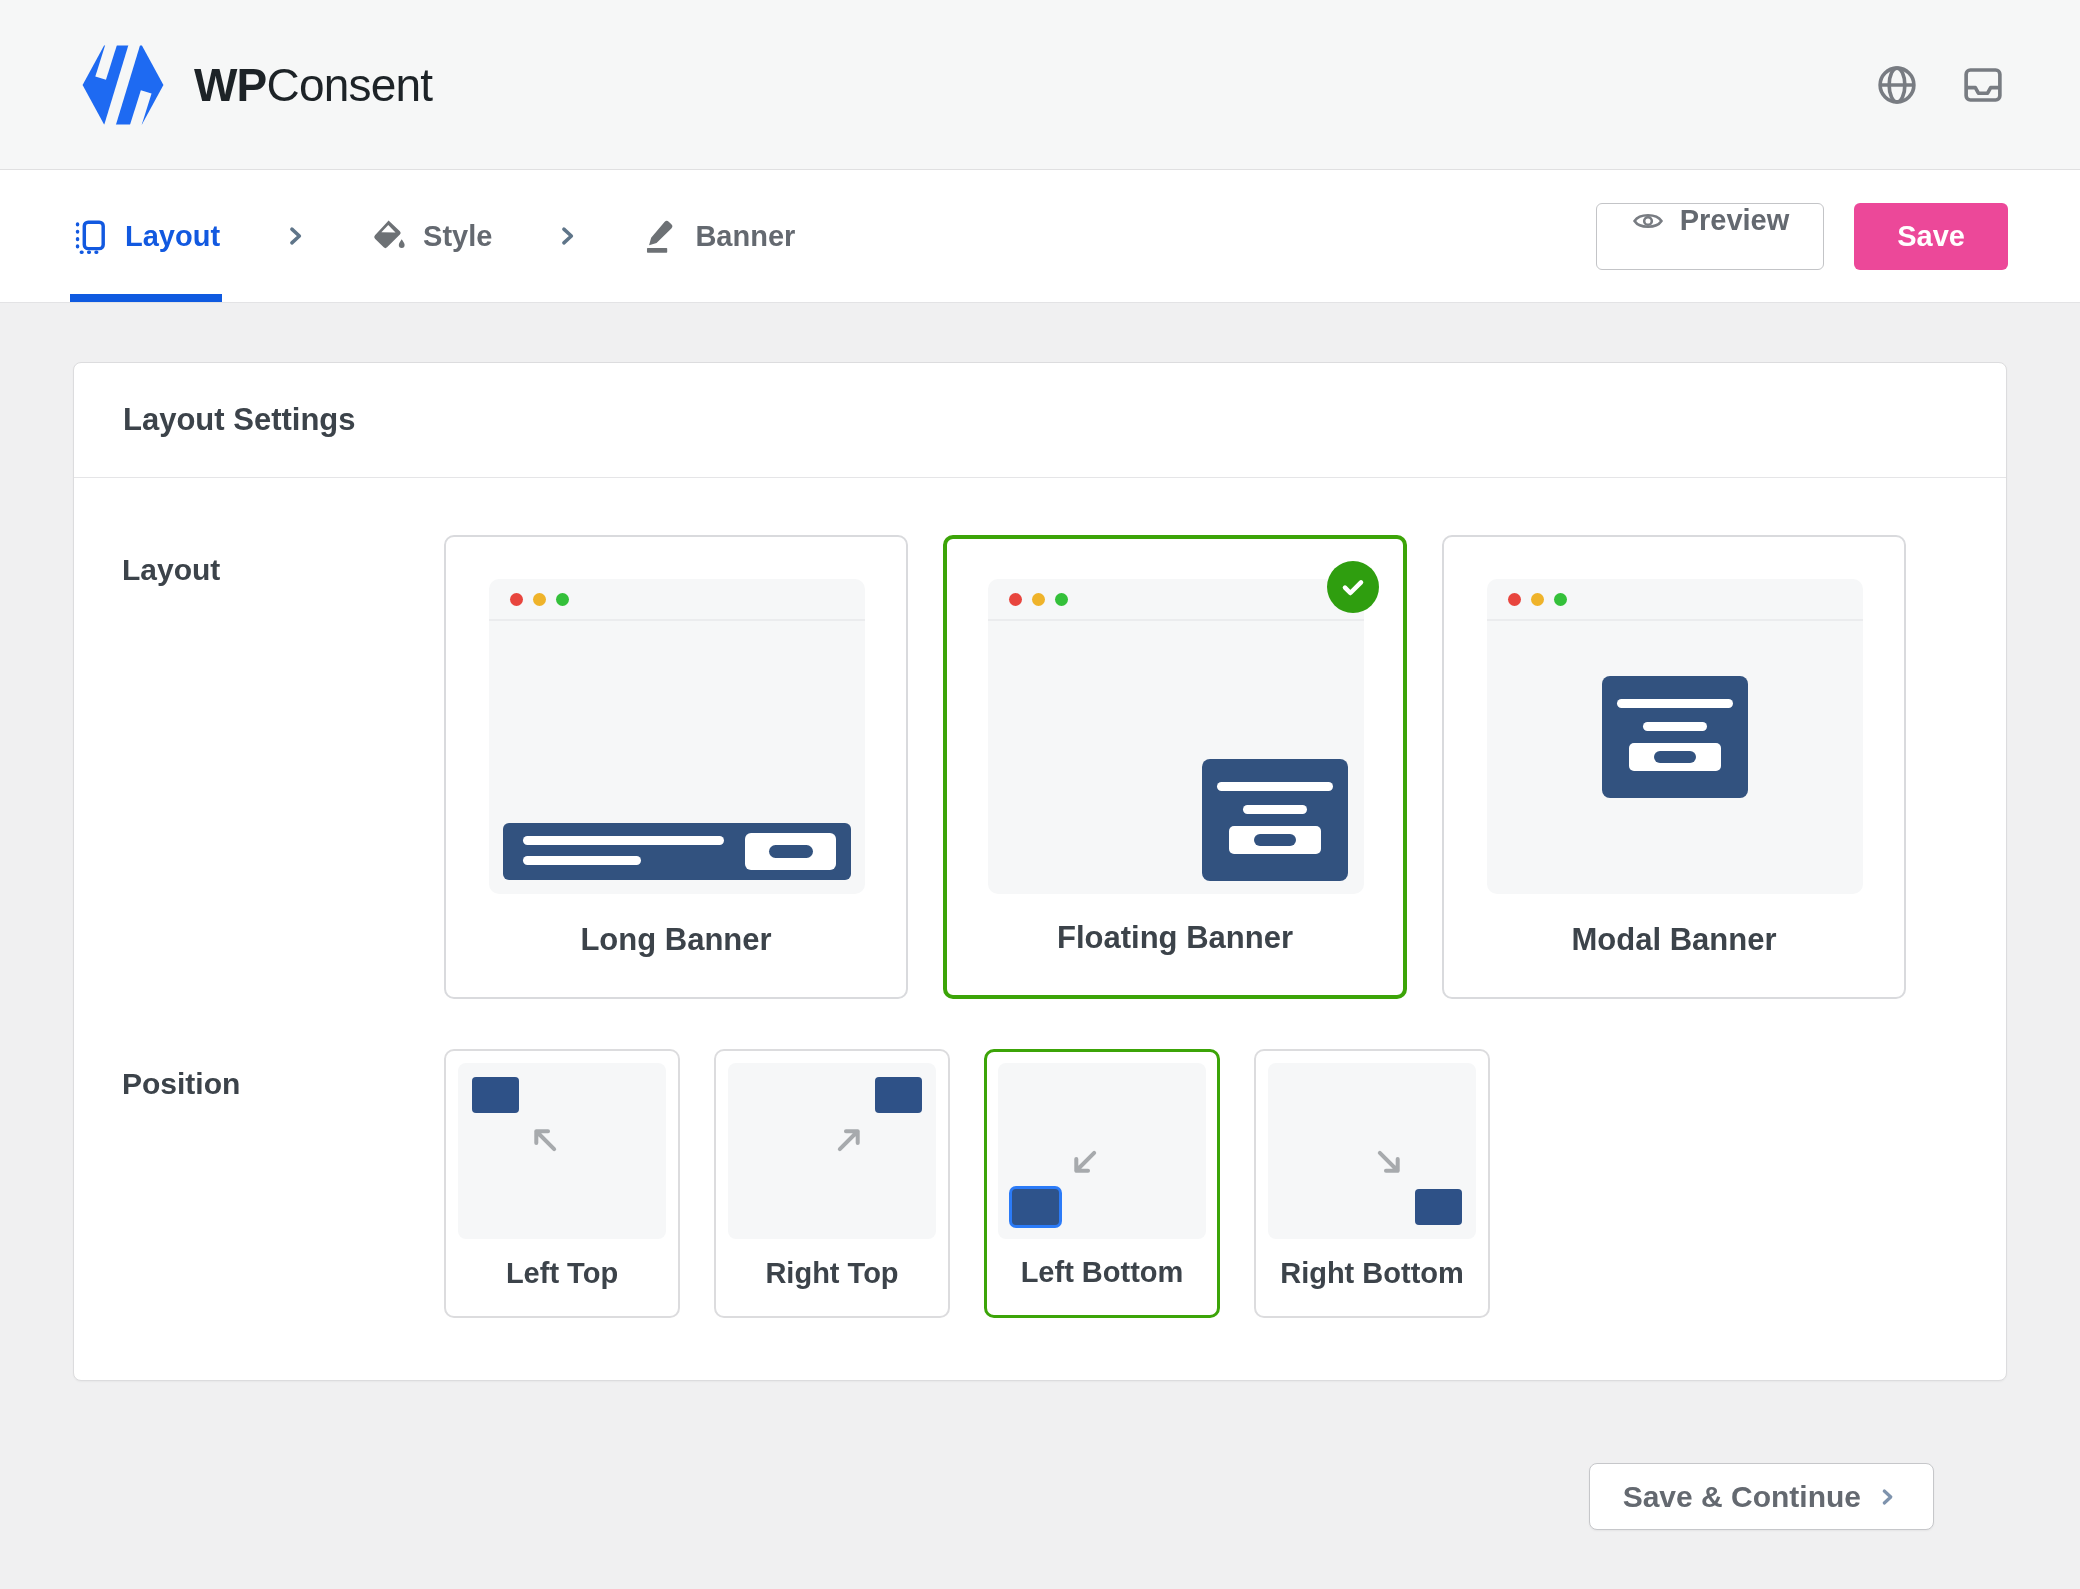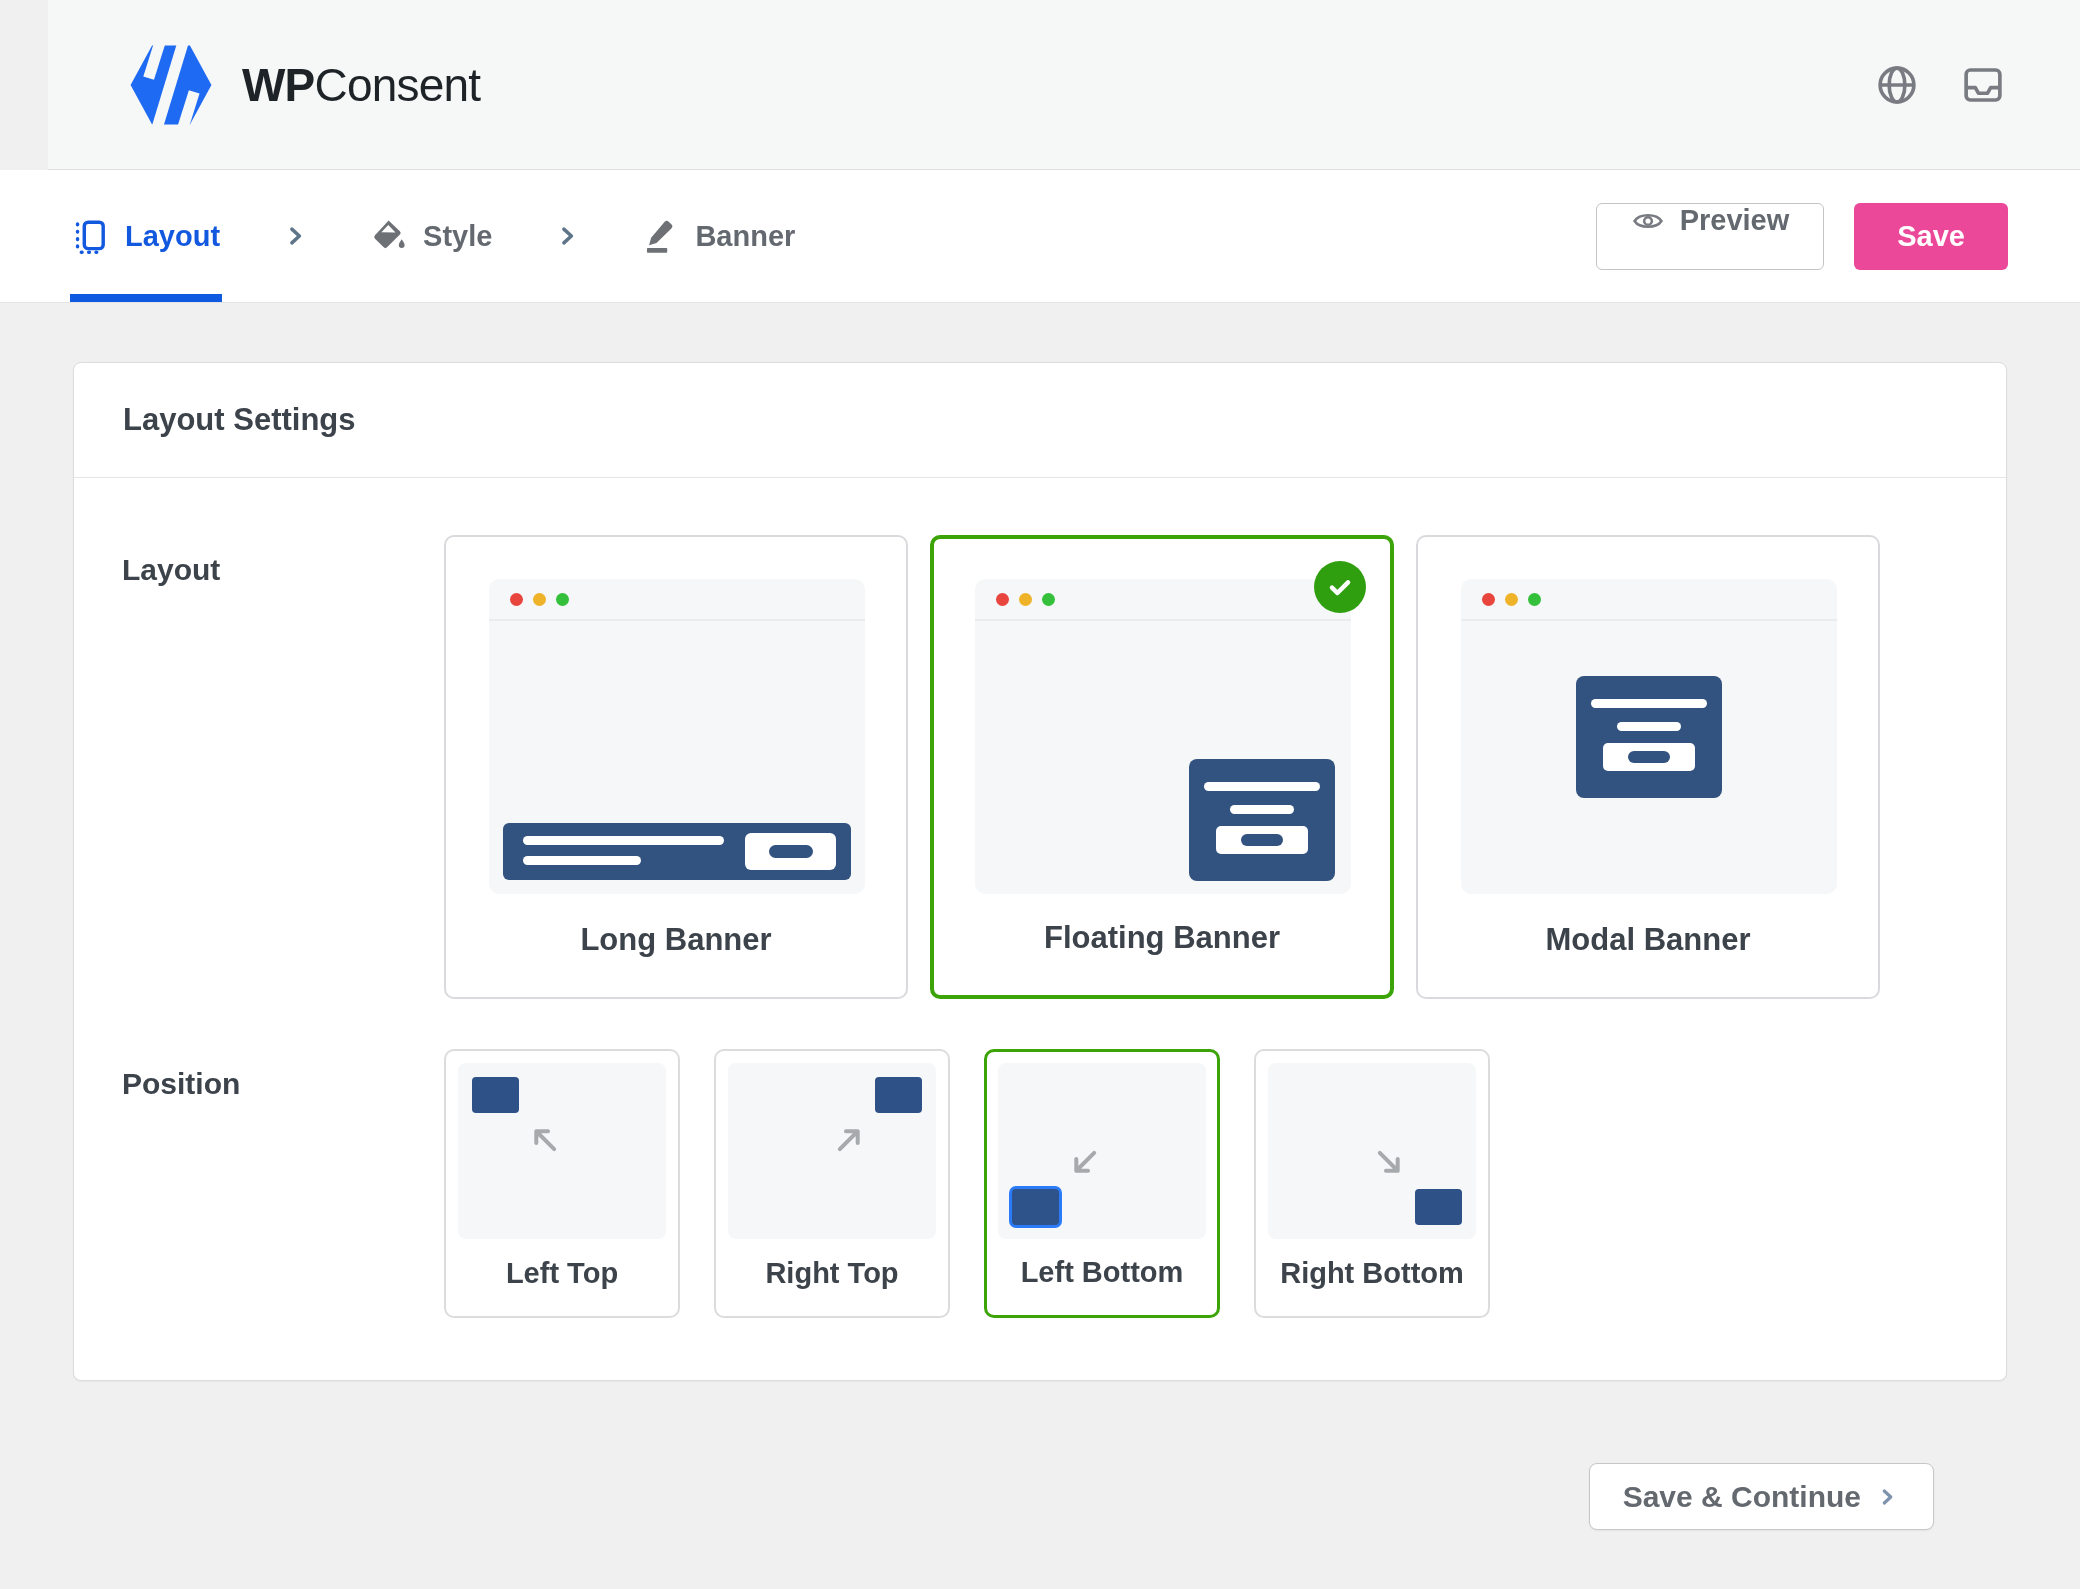--- a/index.html
+++ b/index.html
@@ -11,21 +11,20 @@
     color:#3c434a;
     overflow:hidden;
   }
   .app { width:2080px; height:1589px; position:relative; }
 
   
   .header {
     height:170px; background:#f6f7f7; border-bottom:1px solid #e0e0e1;
     display:flex; align-items:center; justify-content:space-between;
     padding:0 74px;
-    margin-left:48px;
   }
   .logo { display:flex; align-items:center; gap:22px; }
   .logo-mark { width:98px; height:86px; }
   .wordmark { font-size:46px; color:#1d2327; letter-spacing:-0.8px; }
   .wordmark .wm-bold { font-weight:700; }
   .wordmark .wm-light { font-weight:400; }
   .header-icons { display:flex; align-items:center; gap:40px; }
   .header-icons svg { width:46px; height:46px; display:block; cursor:pointer; }
 
   
@@ -63,21 +62,21 @@
     background:#fff; border:1px solid #dcdcde; border-radius:8px;
     box-shadow:0 1px 2px rgba(0,0,0,.04);
   }
   .panel-header { padding:39px 49px; border-bottom:1px solid #e5e5e7; }
   .panel-title { font-size:31px; font-weight:700; color:#3c434a; }
   .row { display:flex; padding:57px 48px 0; }
   .row.last { padding-top:50px; padding-bottom:62px; }
   .row-label { width:322px; flex:none; font-size:30px; font-weight:700; color:#3c434a; padding-top:18px; }
 
   
-  .layout-cards { display:flex; gap:22px; }
+  .layout-cards { display:flex; gap:35px; }
   .layout-card {
     width:464px; height:464px; background:#fff;
     border:2px solid #d9dadd; border-radius:10px;
     position:relative; cursor:pointer;
   }
   .layout-card.selected { border:4px solid #3ca408; }
   .check-badge {
     display:none; position:absolute; top:22px; right:24px; z-index:2;
     width:52px; height:52px; border-radius:50%; background:#2f9e0f;
     align-items:center; justify-content:center;

